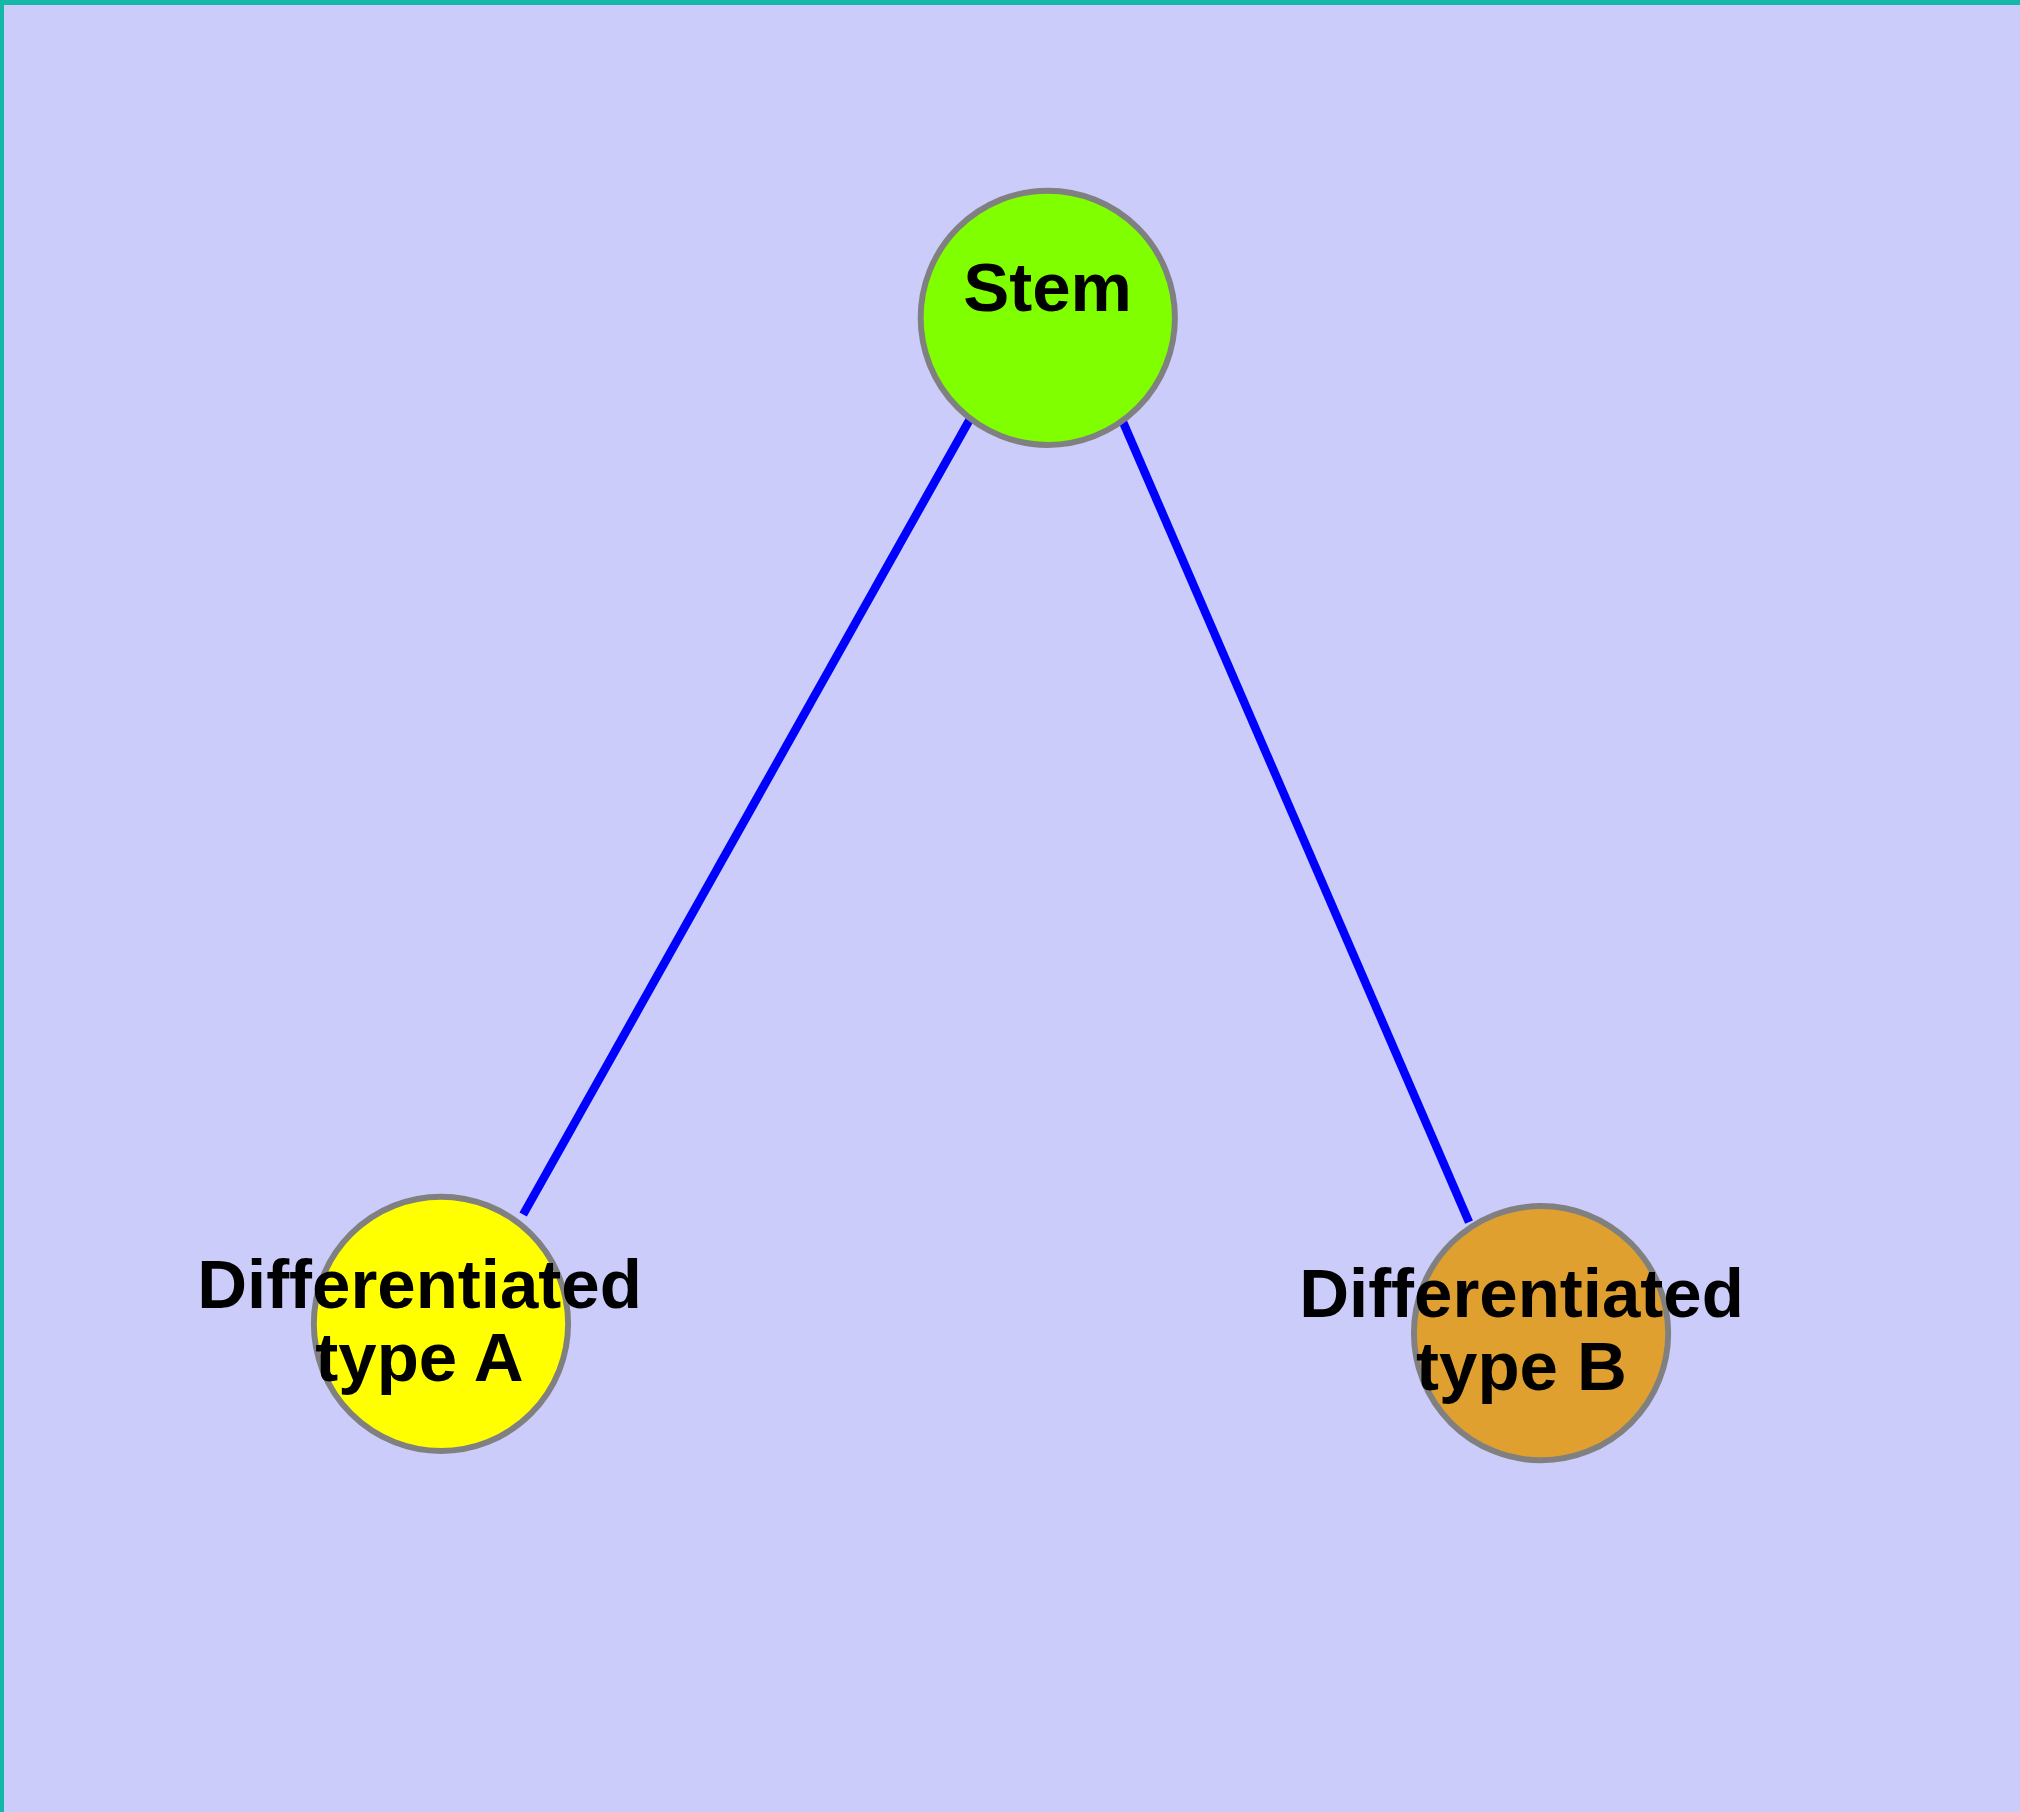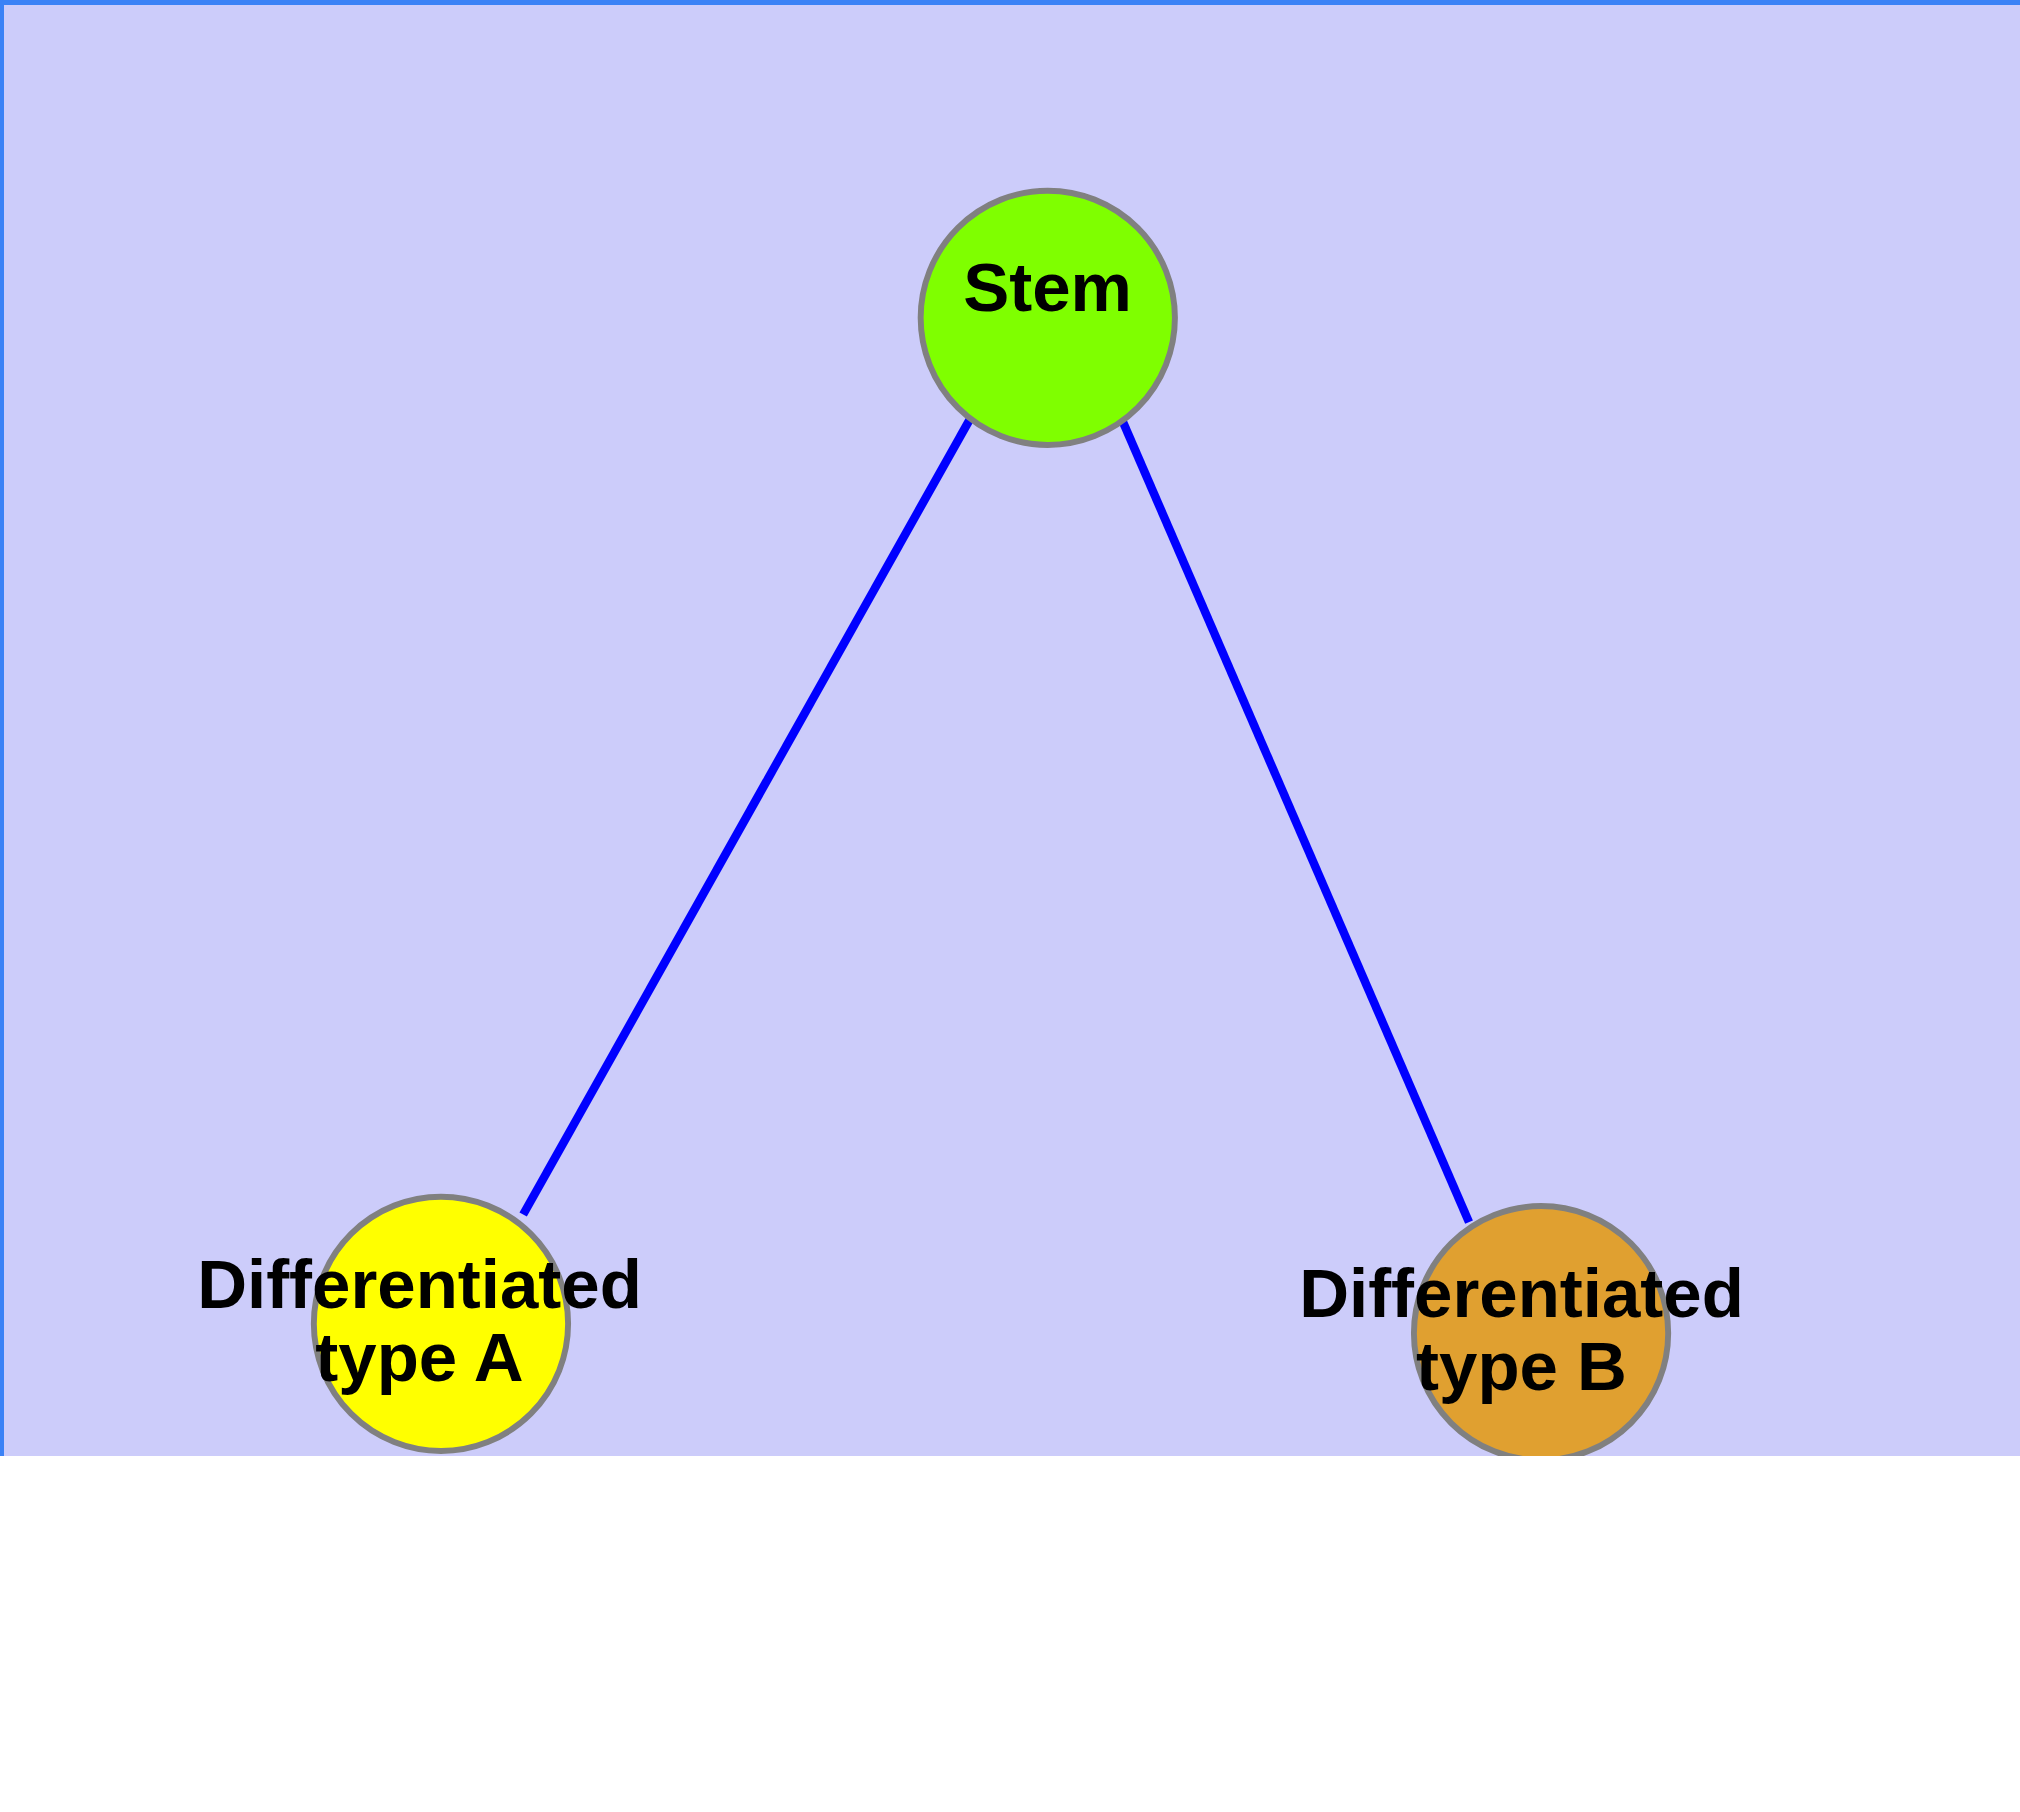--- a/index.html
+++ b/index.html
@@ -55,21 +55,21 @@
   #label-diff-b {
     left: 1267px;
     top: 1257px;
     width: 509px;
     font-size: 69px;
   }
 </style>
 </head>
 <body>
 
-<div id="canvas" style="width: 2021px; height: 1456px; background: #3b82f6;">
+<div id="canvas" style="width: 2021px; height: 1812px; background: #14b8a6;">
 
   <div id="plot-background" style="background: rgb(204, 204, 250);"></div>
 
   <svg id="graph-svg" viewBox="0 0 2384 2138" xmlns="http://www.w3.org/2000/svg">
 
     <g>
       <line x1="1145" y1="493" x2="617" y2="1433" stroke="#0000ff" stroke-width="10" stroke-linecap="butt"></line>
       <line x1="1320" y1="487" x2="1733" y2="1442" stroke="#0000ff" stroke-width="10" stroke-linecap="butt"></line>
     </g>
 

